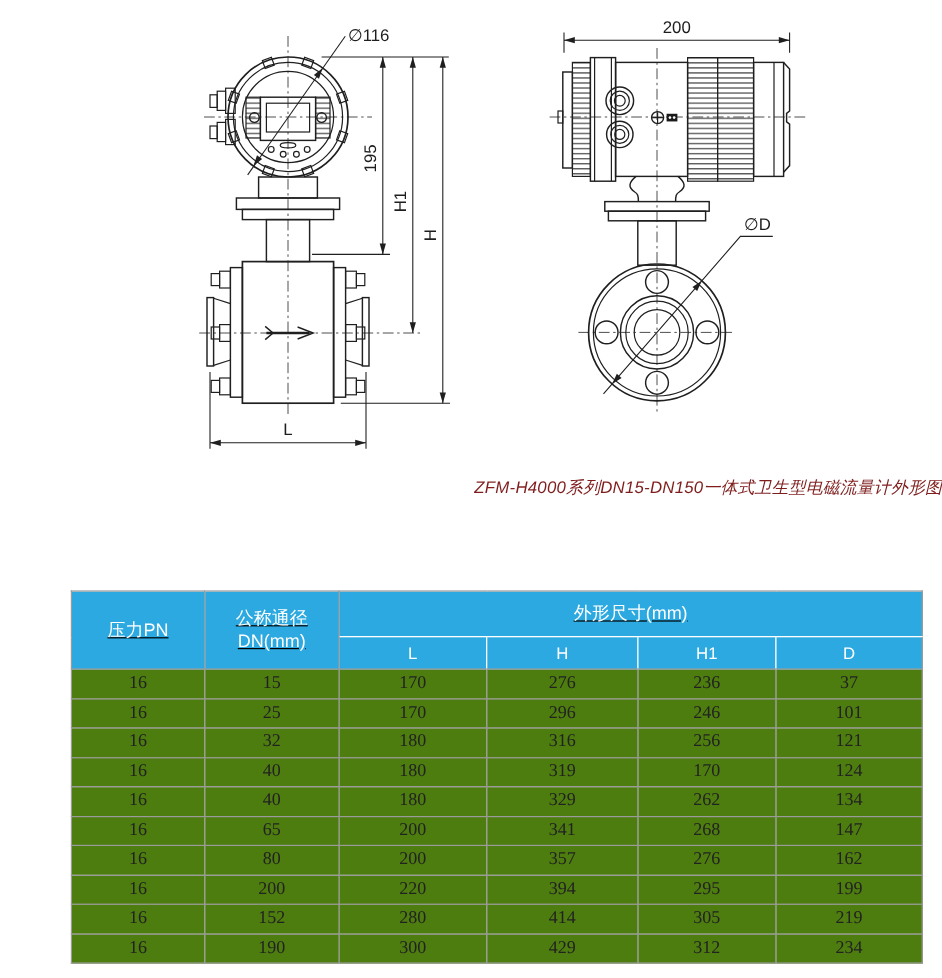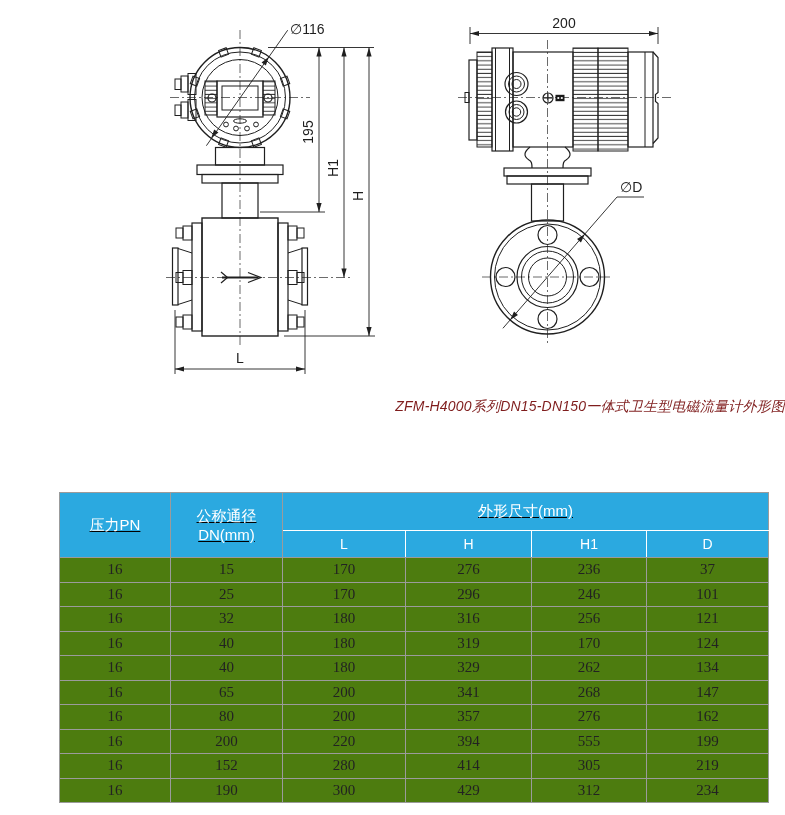--- a/index.html
+++ b/index.html
@@ -321,21 +321,21 @@
         <td>200</td>
         <td>357</td>
         <td>276</td>
         <td>162</td>
       </tr>
       <tr>
         <td>16</td>
         <td>200</td>
         <td>220</td>
         <td>394</td>
-        <td>555</td>
+        <td>295</td>
         <td>199</td>
       </tr>
       <tr>
         <td>16</td>
         <td>152</td>
         <td>280</td>
         <td>414</td>
         <td>305</td>
         <td>219</td>
       </tr>

